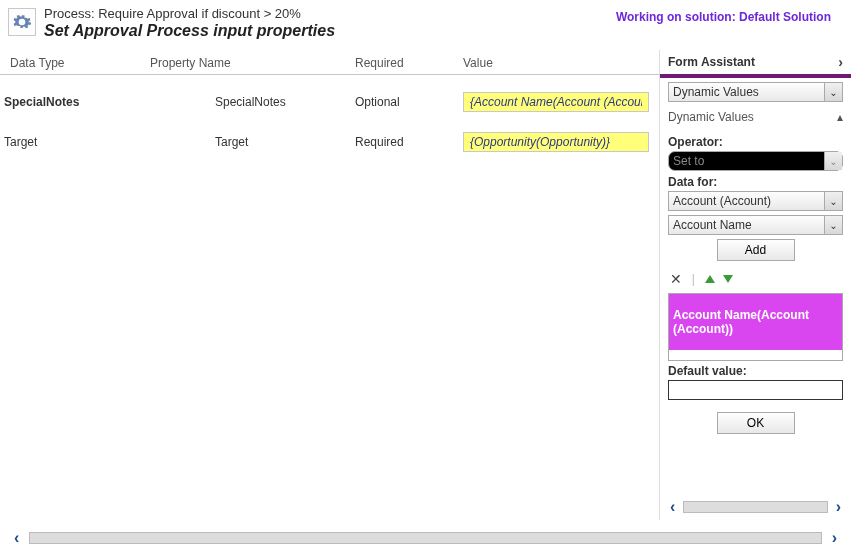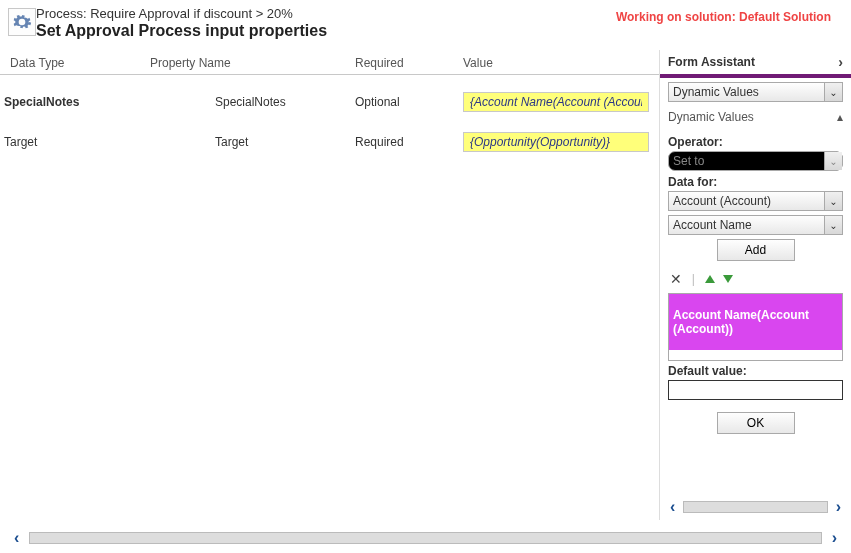--- a/index.html
+++ b/index.html
@@ -12,33 +12,33 @@
       height: 553px;
       overflow: hidden;
       position: relative;
     }
     .header {
       padding: 6px 8px 10px 8px;
       display: flex;
       justify-content: space-between;
       align-items: flex-start;
     }
-    .header-left { display: flex; align-items: flex-start; }
+    .header-left { display: flex; gap: 8px; align-items: flex-start; }
     .gear-ico {
       width: 28px; height: 28px;
       border: 1px solid #c8c8c8;
       background: #fdfdfd;
       display: flex;
       align-items: center; justify-content: center;
       margin-top: 2px;
     }
     .gear-ico svg { width: 20px; height: 20px; }
     .process-line { font-size: 13px; color: #333; }
-    .title-line { font-size: 16px; font-weight: 600; color: #222; margin-top: 1px; }
-    .header-right { font-size: 12px; font-weight: 600; color: #ef4444; padding-right: 12px; margin-top: 4px; }
+    .title-line { font-size: 16px; font-weight: 600; color: #222; margin-top: 1px; font-style: italic; }
+    .header-right { font-size: 12px; font-weight: 600; color: #6d28d9; padding-right: 12px; margin-top: 4px; }
     .main-area {
       display: flex;
       height: 470px;
     }
     .left-pane { flex: 1; position: relative; }
     .columns-header {
       display: flex;
       border-bottom: 1px solid #c8c8c8;
       font-size: 12px;
       color: #555;

